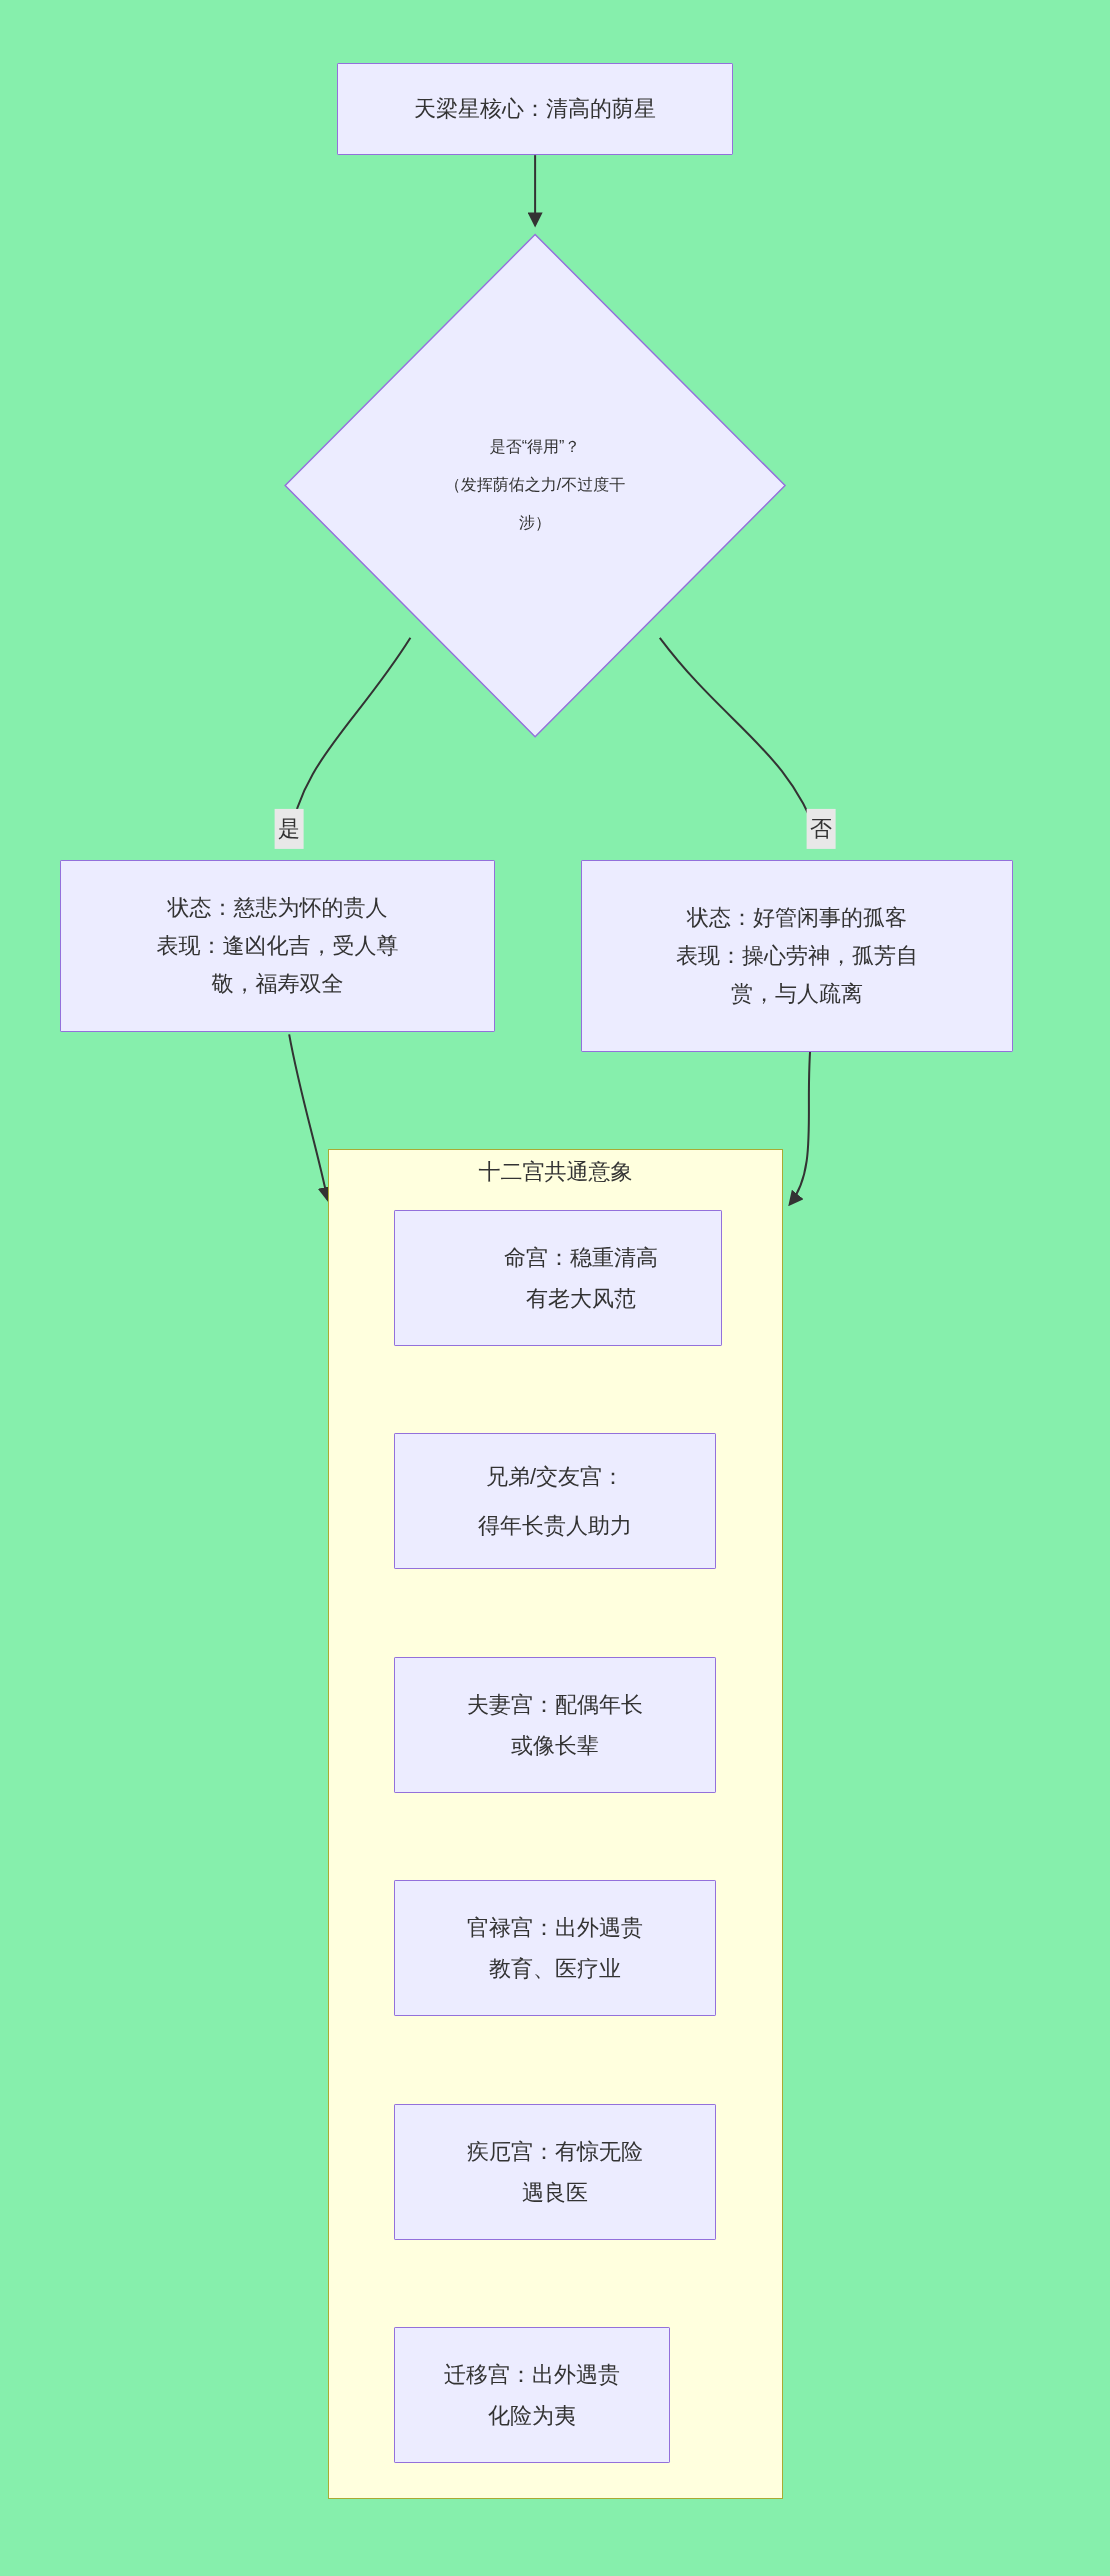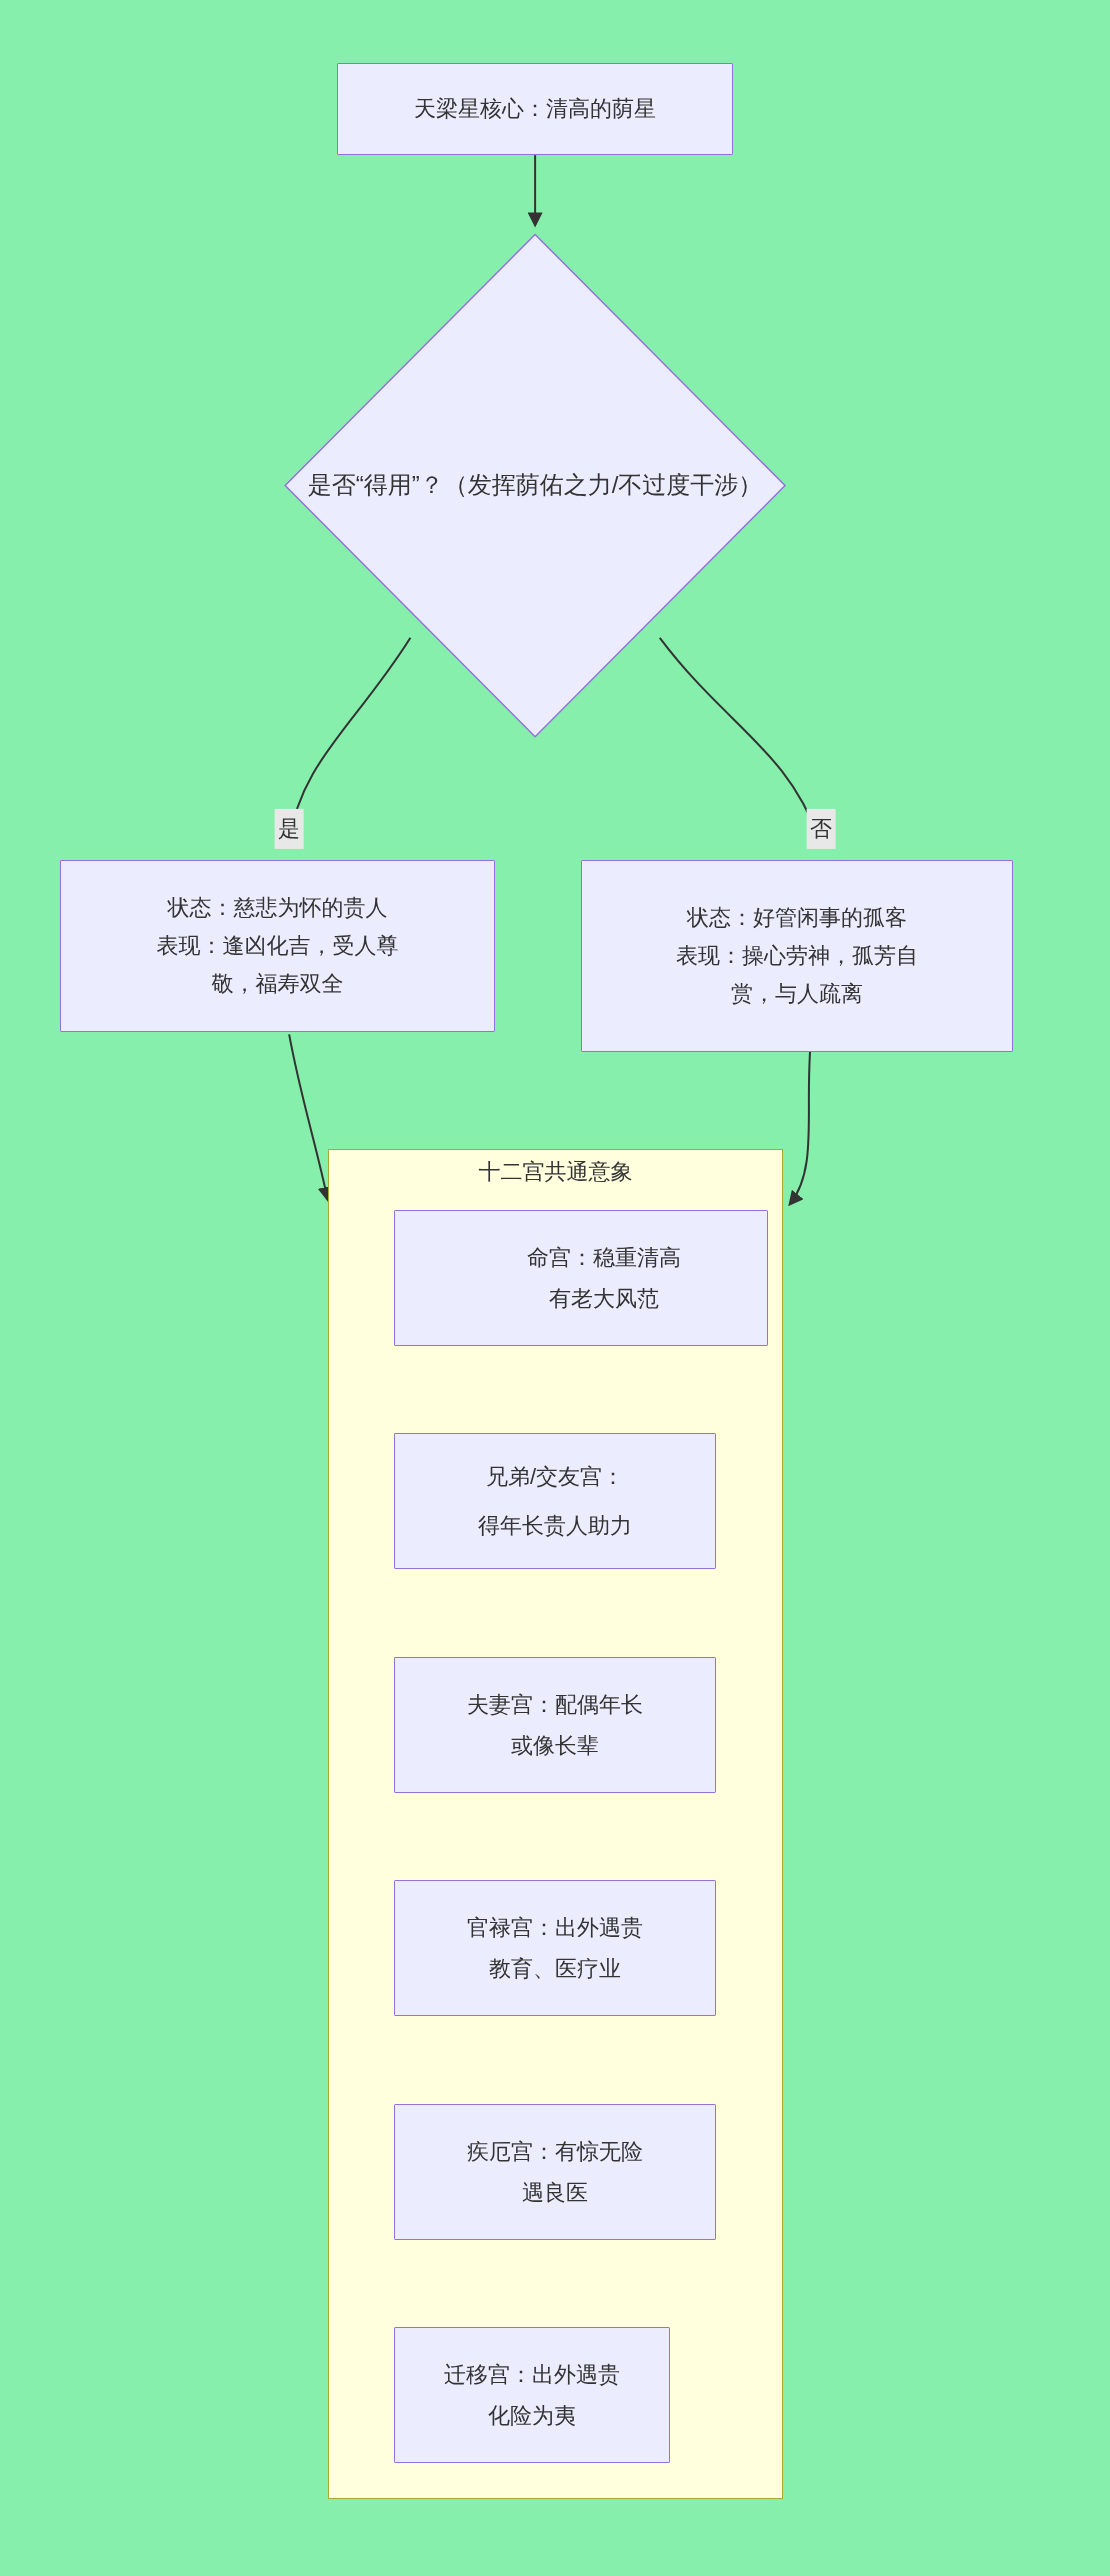--- a/index.html
+++ b/index.html
@@ -10,22 +10,22 @@
   html,body{margin:0;padding:0;background:#fff;}
   .canvas{position:relative;width:1111px;height:2576px;background:#86efac;
           font-family:"Liberation Sans","DejaVu Sans",sans-serif;color:var(--text-color);}
   .edges{position:absolute;left:0;top:0;width:1111px;height:2576px;}
   .edges path{fill:none;stroke:var(--edge-color);stroke-width:3.5px;}
   .edges polygon{fill:var(--node-fill);stroke:var(--node-border);stroke-width:2.5px;}
   .node{position:absolute;display:flex;flex-direction:column;align-items:center;justify-content:center;
         background:var(--node-fill);border:1.1px solid var(--node-border);border-radius:1.1px;
         font-size:22px;line-height:38px;text-align:center;box-sizing:border-box;}
   .node .ln{display:block;white-space:nowrap;}
-  .decision-text{position:absolute;display:flex;flex-direction:row;align-items:center;justify-content:center;
-        font-size:24px;line-height:38px;text-align:center;}
+  .decision-text{position:absolute;display:flex;flex-direction:column;align-items:center;justify-content:center;
+        font-size:16px;line-height:38px;text-align:center;}
   .edge-label{position:absolute;transform:translate(-50%,-50%);background:var(--edge-label-bg);
         font-size:22px;line-height:26.4px;padding:6.9px 3.4px;color:var(--text-color);}
   .cluster{position:absolute;background:var(--subgraph-fill);border:1.1px solid var(--subgraph-border);
         box-sizing:border-box;font-family:Liberation Serif, serif;}
   .cluster-title{position:absolute;left:0;top:9.2px;width:100%;text-align:center;
         font-size:22px;line-height:26.4px;color:var(--text-color);}
   .inner{font-size:22px;line-height:41px;}
 </style>
 </head>
 <body>
@@ -74,21 +74,21 @@
   <div class="node" style="left:581px;top:860px;width:432px;height:192px;">
     <span class="ln">状态：好管闲事的孤客</span>
     <span class="ln">表现：操心劳神，孤芳自</span>
     <span class="ln">赏，与人疏离</span>
   </div>
 
   <div class="cluster" style="left:328px;top:1149px;width:455px;height:1350px;">
     <div class="cluster-title">十二宫共通意象</div>
   </div>
 
-  <div class="node inner" style="left:394px;top:1210px;width:374px;height:136px;padding-left:46px;">
+  <div class="node inner" style="left:394px;top:1210px;width:328px;height:136px;padding-left:46px;">
     <span class="ln">命宫：稳重清高</span>
     <span class="ln">有老大风范</span>
   </div>
 
   <div class="node inner" style="left:394px;top:1433px;width:322px;height:136px;gap:8px;">
     <span class="ln">兄弟/交友宫：</span>
     <span class="ln">得年长贵人助力</span>
   </div>
 
   <div class="node inner" style="left:394px;top:1657px;width:322px;height:136px;">

